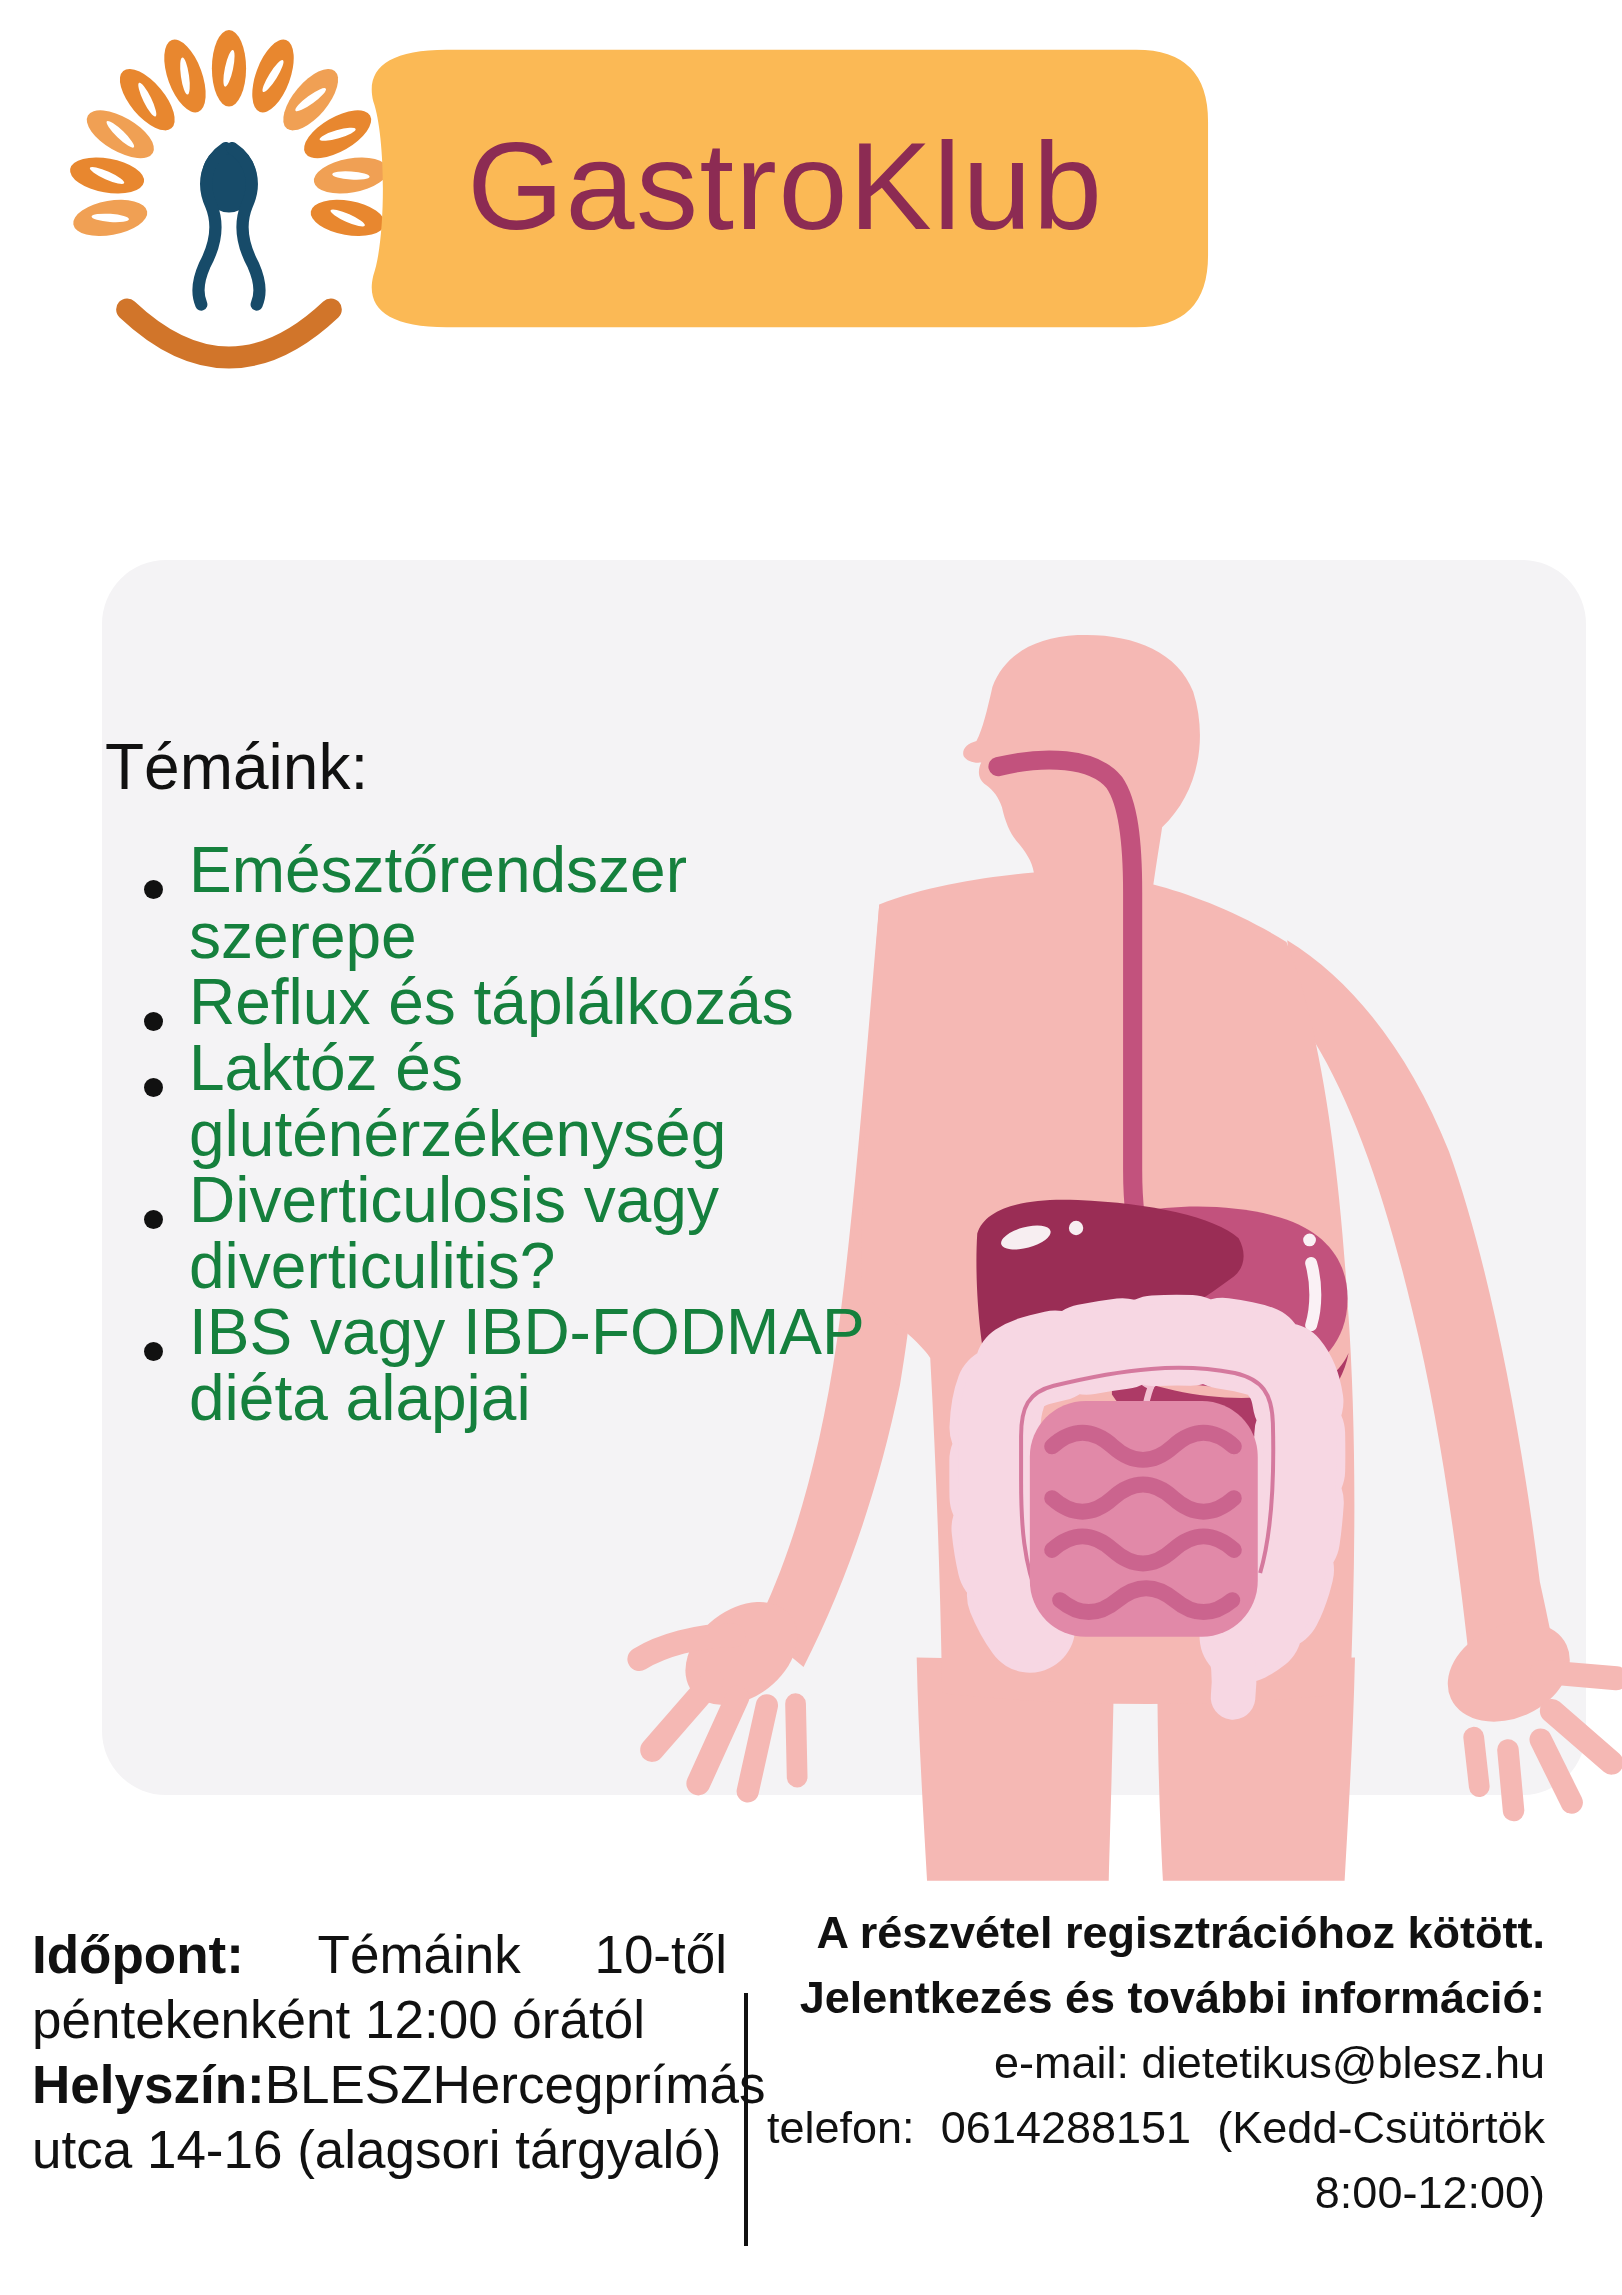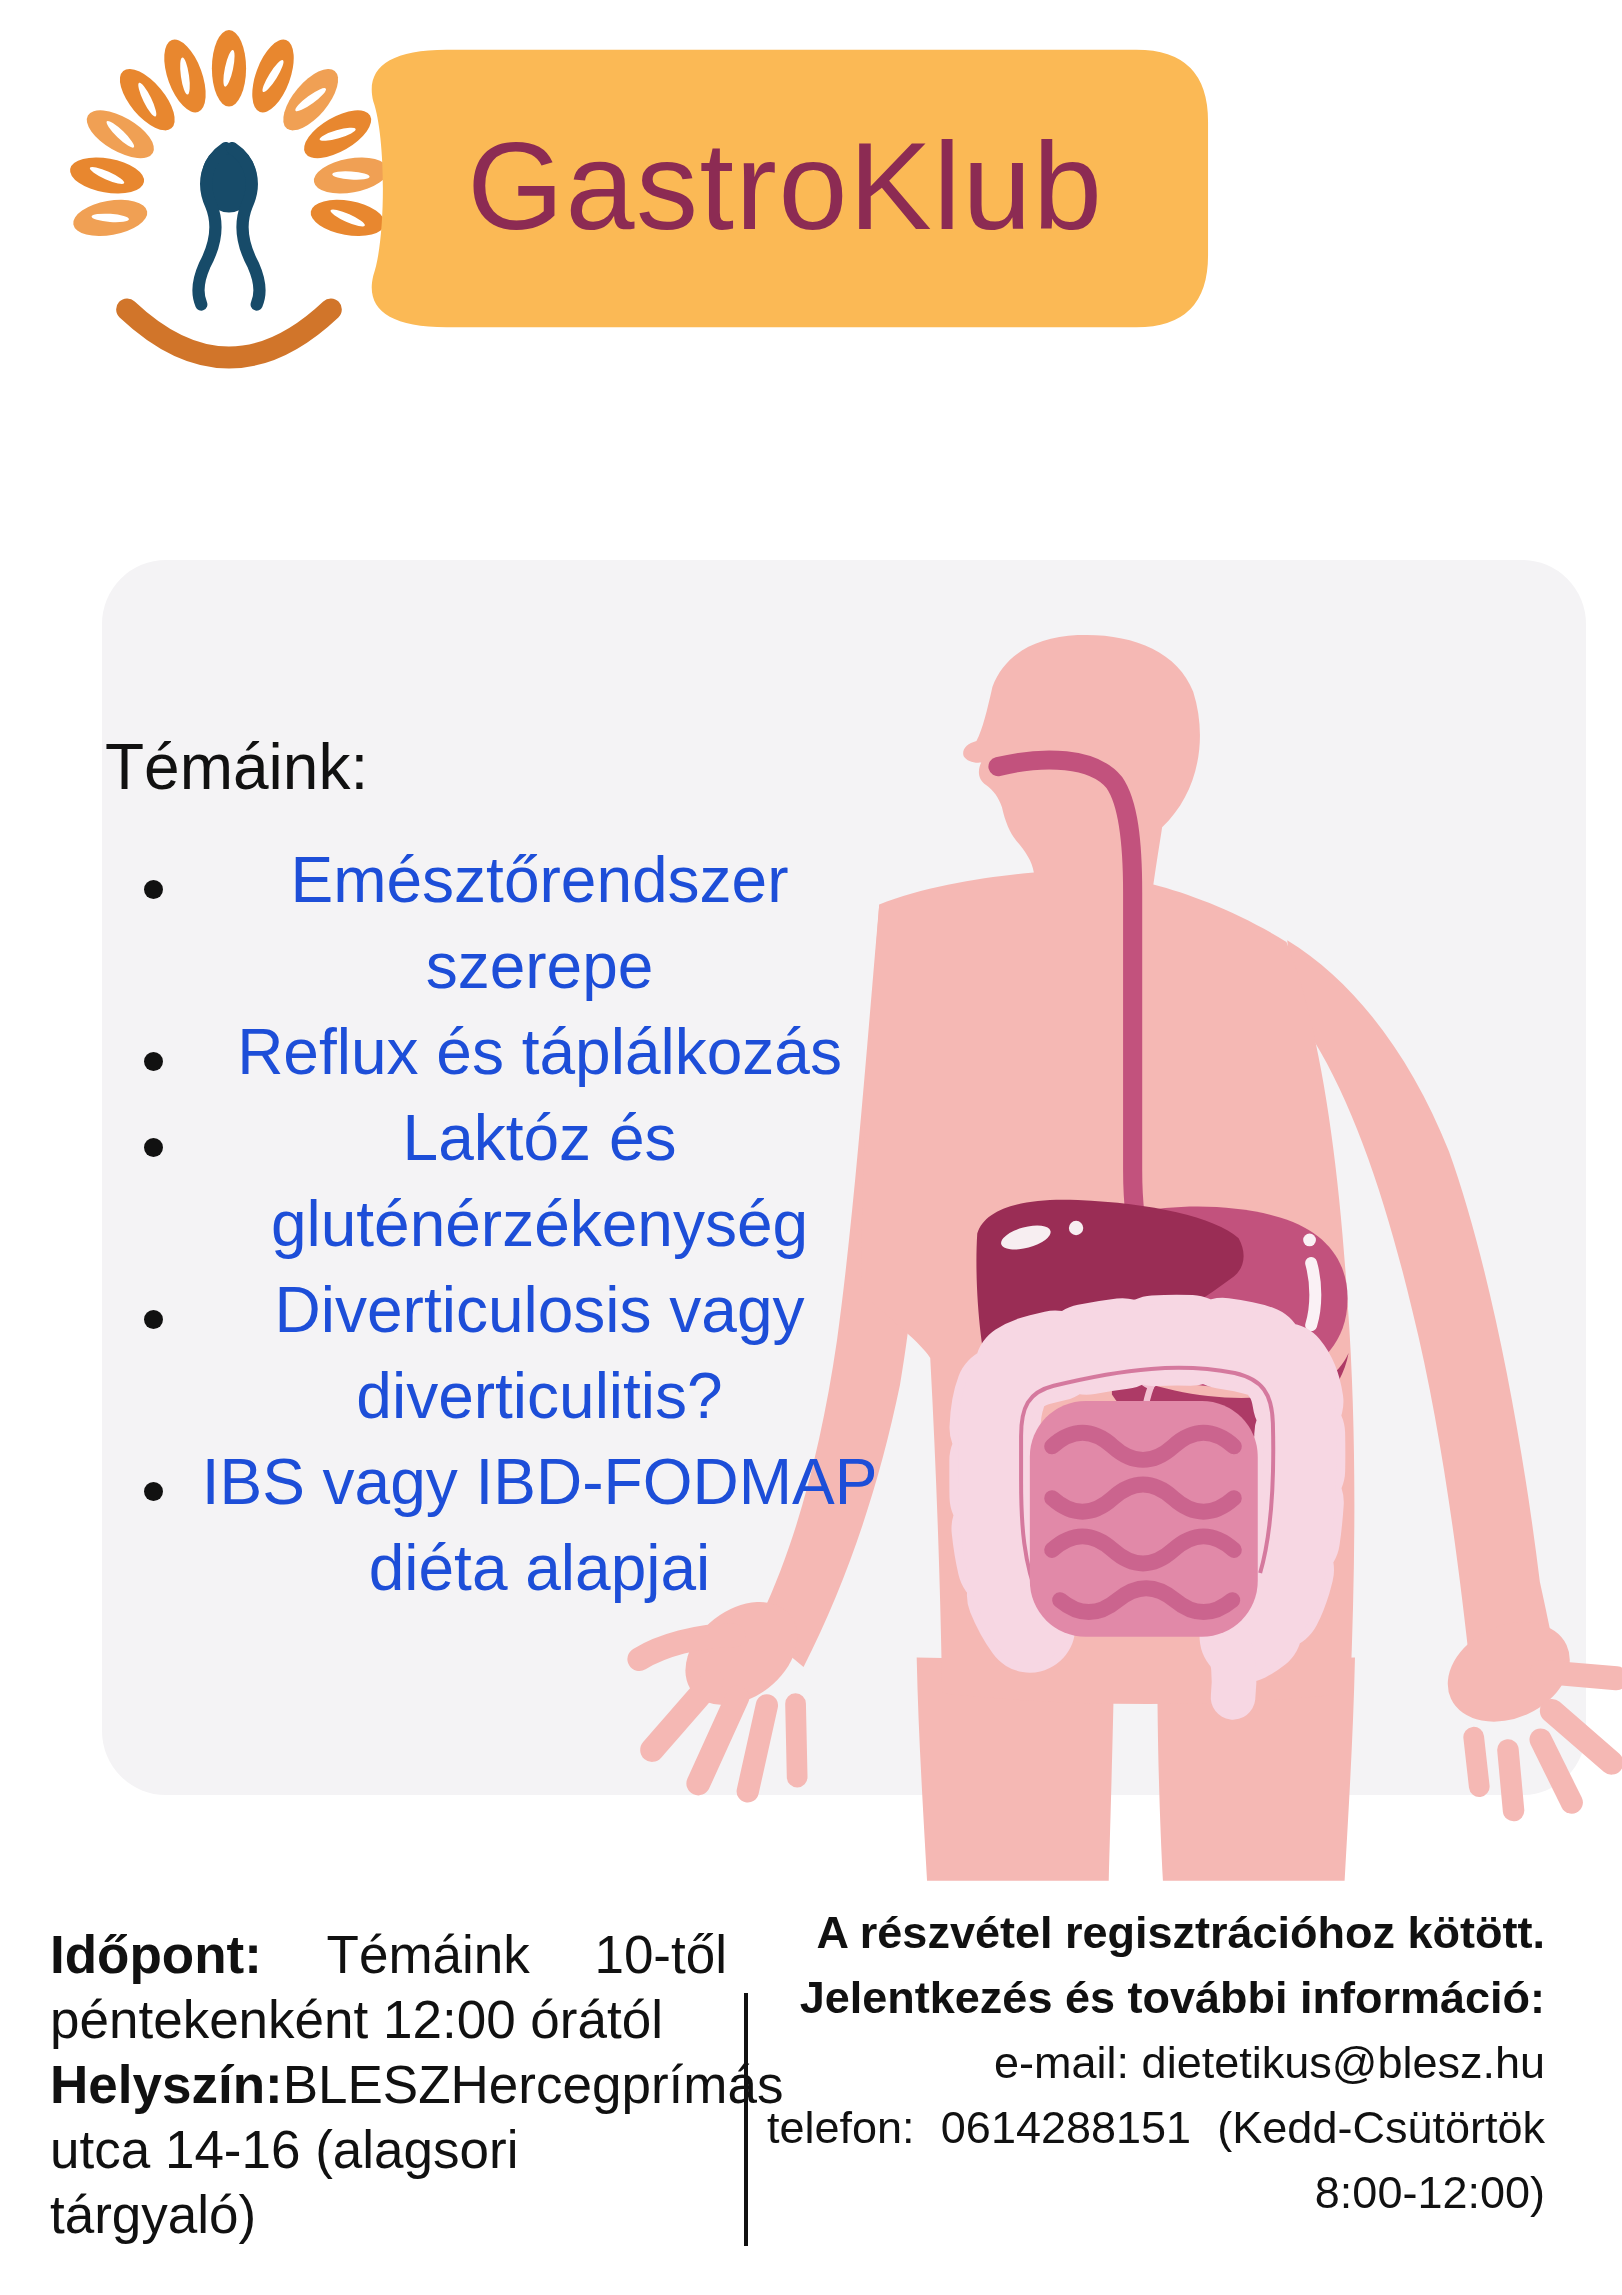--- a/index.html
+++ b/index.html
@@ -55,30 +55,30 @@
 
   
   .topics{left:105px;top:730px;width:741px;}
   .topics h2{
     margin:0;font-size:64px;font-weight:400;color:#111;letter-spacing:0;
   }
   .topics ul{
     margin:33px 0 0 0;padding:0 0 0 84px;list-style:none;width:701px;
   }
   .topics li{
-    position:relative;font-size:64px;line-height:86px;color:#1d4ed8;text-align:center;
+    position:relative;font-size:64px;line-height:66px;color:#15803d;
   }
   .topics li .dot{
     position:absolute;left:-45px;top:43px;width:19px;height:19px;border-radius:50%;
     background:#111;
   }
 
   
   .info-left{left:32px;top:1922px;width:695px;font-size:53px;line-height:65px;color:#111;}
-  .info-left .row{display:block;margin-left:18px;}
+  .info-left .row{display:block;}
   .info-left .row.justify{display:flex;justify-content:space-between;align-items:baseline;}
   .b{font-weight:700;}
   .divider{left:744px;top:1993px;width:4px;height:253px;background:#111;}
   .info-right{left:767px;top:1900px;width:778px;font-size:45px;line-height:65px;color:#111;text-align:right;}
   .info-right .row.justify{display:flex;justify-content:space-between;align-items:baseline;}
 </style>
 </head>
 <body>
 
 <svg class="abs logo-svg" viewBox="0 0 480 440" aria-hidden="true">

